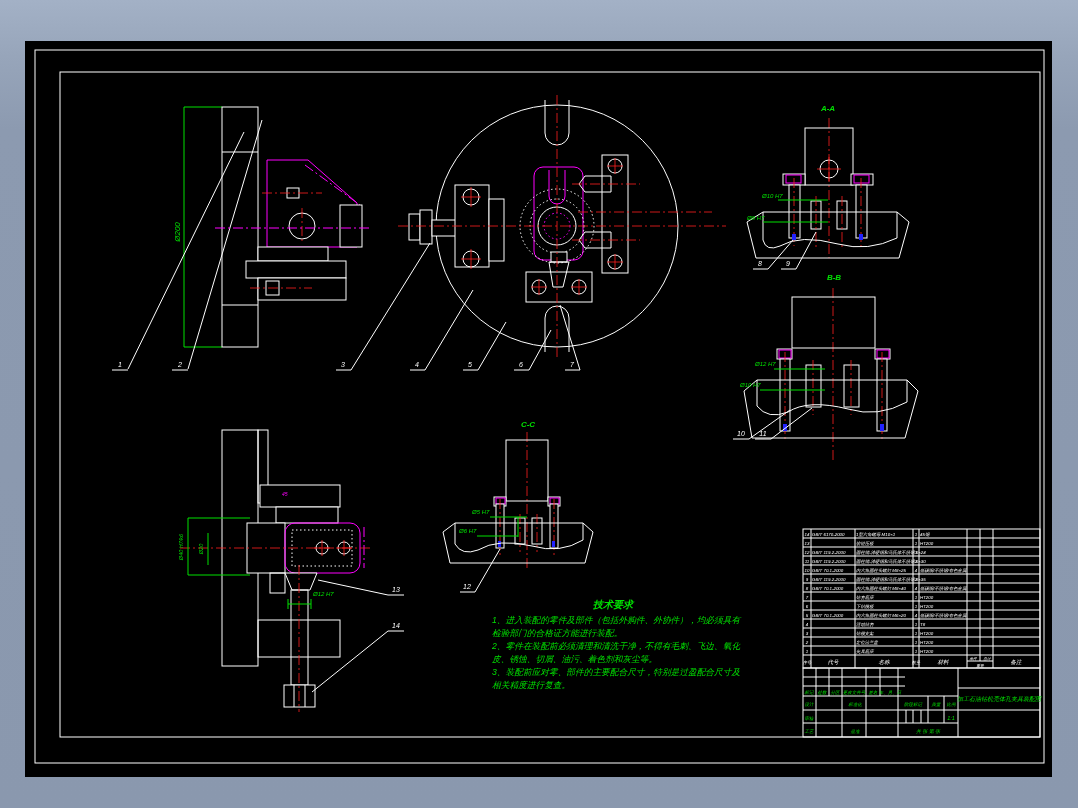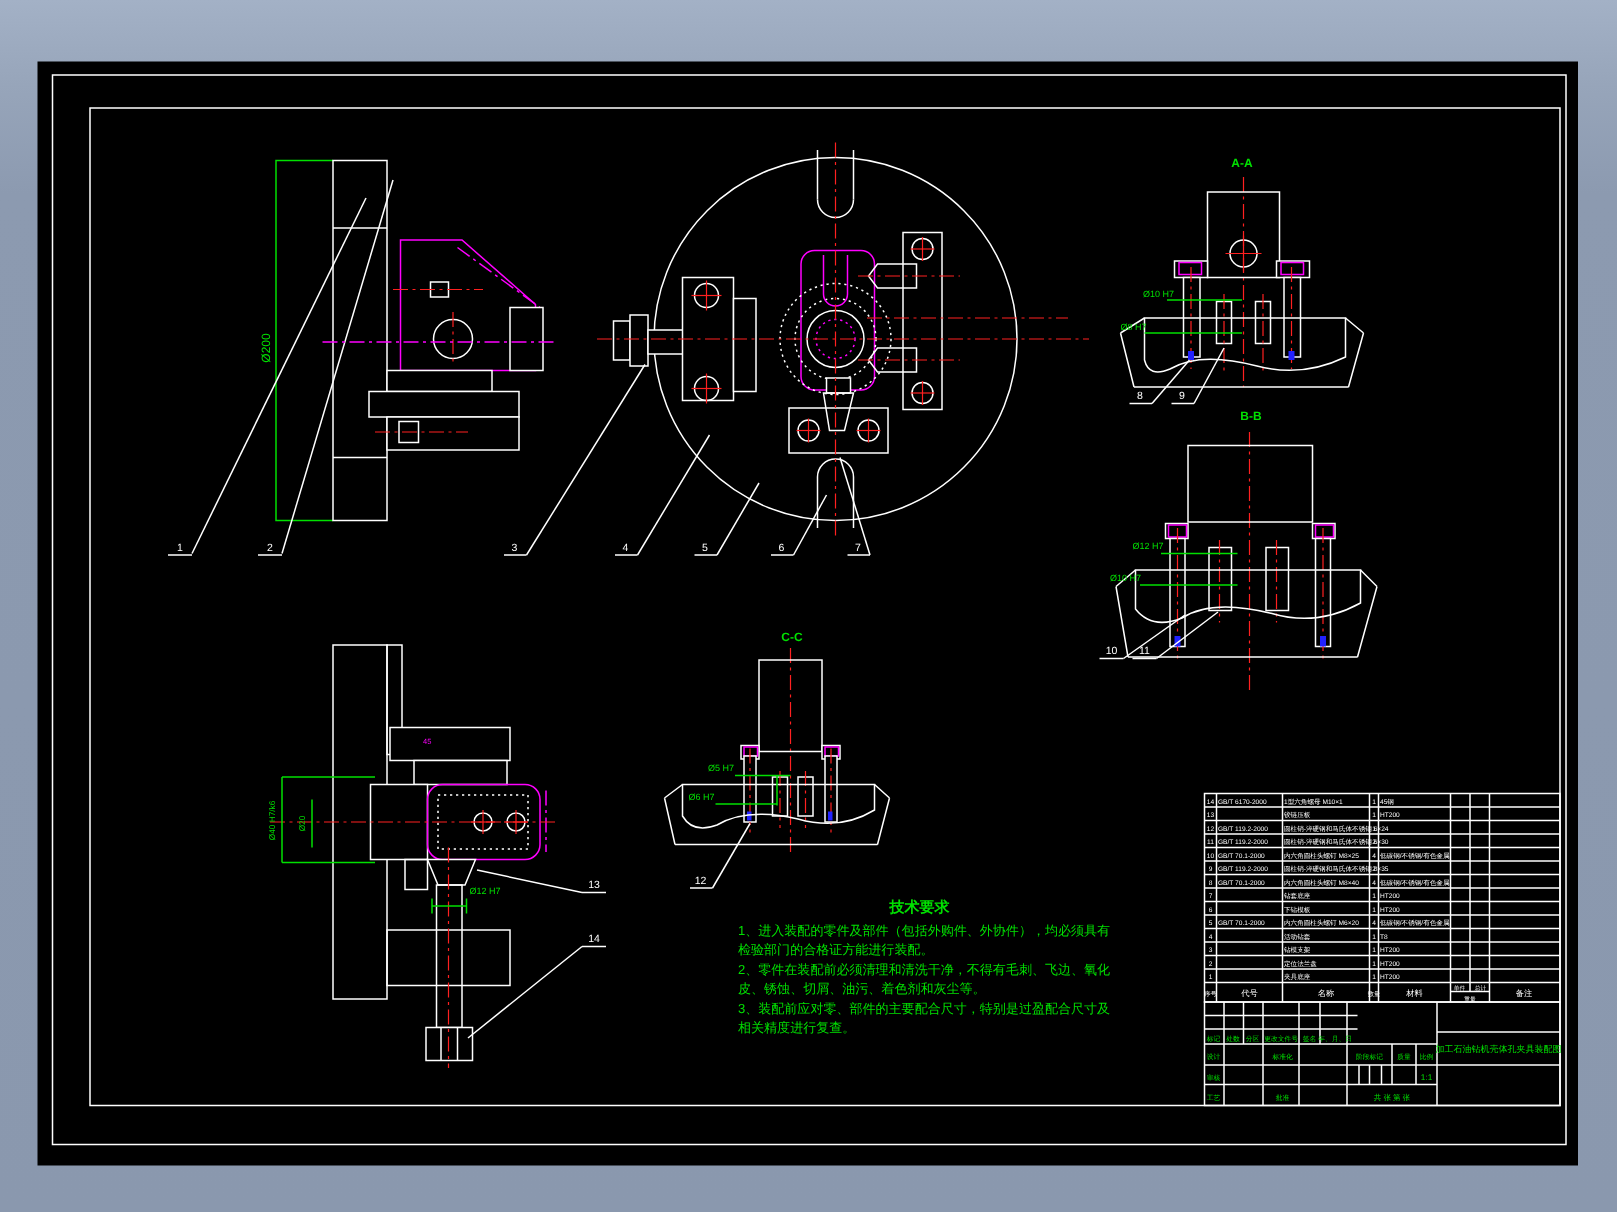--- a/index.html
+++ b/index.html
@@ -1,17 +1,17 @@
 <!DOCTYPE html>
 <html><head>
 <meta charset="utf-8">
 <style>
   html,body{margin:0;padding:0;background:#8c9ab0;}
   .stage{position:relative;width:1078px;height:808px;overflow:hidden;
-         font-family:"Liberation Sans",sans-serif;}
+         font-family:"Liberation Sans",sans-serif;font-style:italic;}
   svg text{font-family:"Liberation Sans",sans-serif;}
   .w{stroke:#fff;fill:none;stroke-width:1;}
   .wf{stroke:#fff;fill:#000;stroke-width:1;}
   .g{stroke:#00e000;fill:none;stroke-width:1;}
   .gt{fill:#00e000;}
   .m{stroke:#ff00ff;fill:none;stroke-width:1;}
   .red{stroke:#ff2020;fill:none;stroke-width:0.8;}
   .cl{stroke-dasharray:10 3 2 3;}
   .dot{stroke-dasharray:1.5 2.5;}
 </style>

